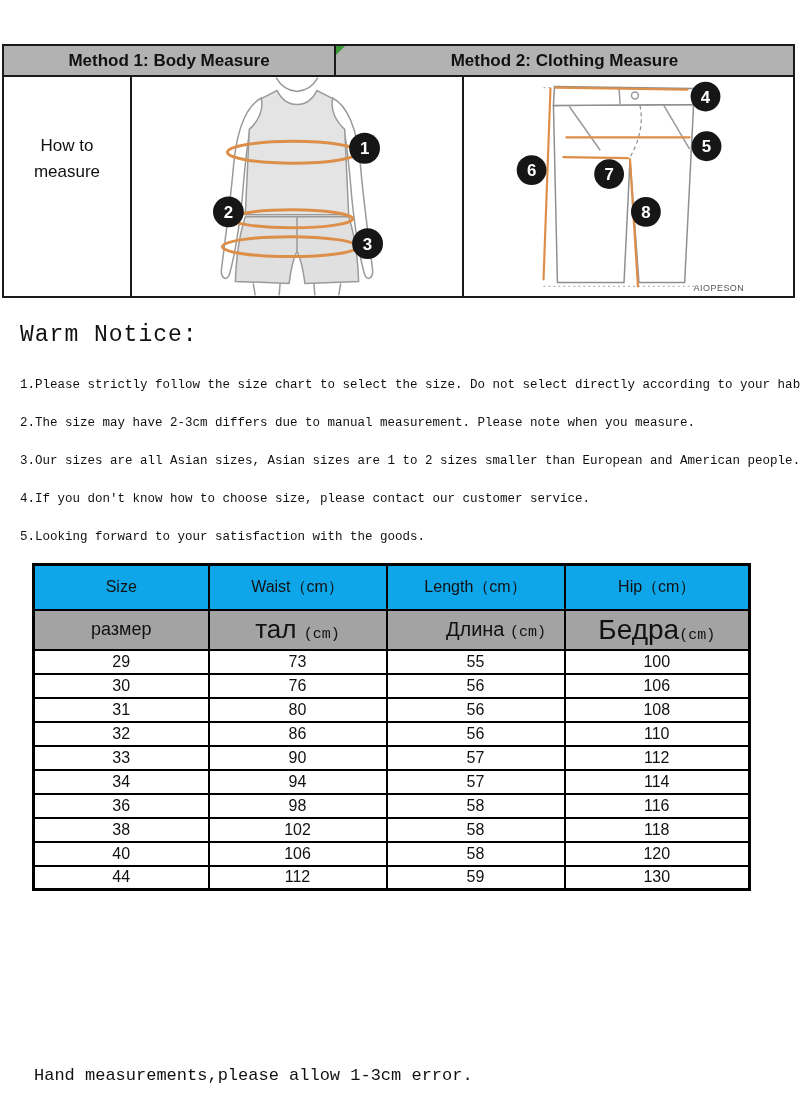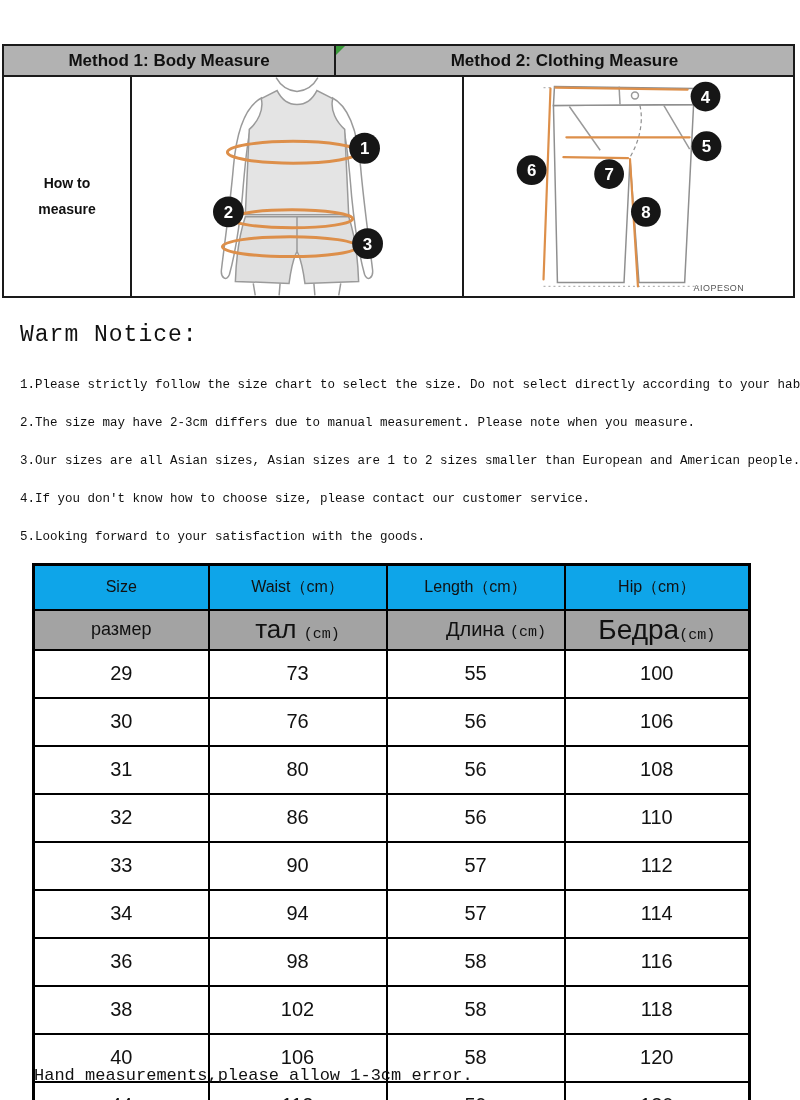--- a/index.html
+++ b/index.html
@@ -22,22 +22,22 @@
   .tt-h1 { width:130px; border-right:2px solid #1a1a1a; }
   .tt-h2 { width:332px; border-right:2px solid #1a1a1a; }
   .tt-h3 { flex:1; position:relative; }
   .excel-triangle {
     position:absolute; left:0; top:0; width:0; height:0;
     border-top:9px solid #3a9a3a; border-right:9px solid transparent;
   }
   .tt-body { display:flex; height:219px; }
   .tt-c1 {
     width:130px; border-right:2px solid #1a1a1a; box-sizing:border-box;
-    text-align:center; font-weight:bold; font-size:14px; line-height:26px;
-    padding-top:93px;
+    text-align:center; font-weight:normal; font-size:17px; line-height:26px;
+    padding-top:56px;
   }
   .tt-c2 { width:332px; border-right:2px solid #1a1a1a; box-sizing:border-box; }
   .tt-c3 { flex:1; }
   .tt-c2 svg, .tt-c3 svg { display:block; }
 
   
   .notice {
     position:absolute; left:20px; top:322px; width:768px;
     font-family:"Liberation Mono", monospace;
   }
@@ -50,21 +50,21 @@
     border-collapse:collapse; table-layout:fixed; text-align:center;
     border:3px solid #000;
   }
   .size-table td, .size-table th { border:2px solid #000; padding:0; font-weight:normal; }
   .size-table col.c0 { width:175px; }
   .size-table col.c1 { width:178px; }
   .size-table col.c2 { width:178px; }
   .size-table col.c3 { width:185px; }
   tr.hrow-en { height:45px; background:#0ea5e9; font-size:16px; }
   tr.hrow-ru { height:40px; background:#a3a3a3; }
-  tr.drow { height:48px; font-size:20px; }
+  tr.drow { height:24px; font-size:16px; }
   .ru-c0 { font-size:18px; }
   .ru-c1 { font-size:26px; }
   .ru-c2 { font-size:20px;margin-left:41px; }
   .ru-c3 { font-size:28px; }
   .ru-unit { font-size:15px; font-family:"Liberation Mono", monospace; }
 
   
   .footer-note {
     position:absolute; left:34px; top:1066px;
     font-family:"Liberation Mono", monospace; font-size:17px;

